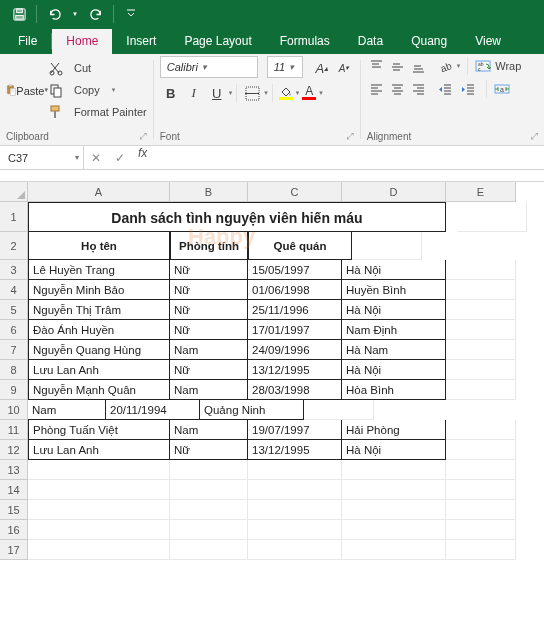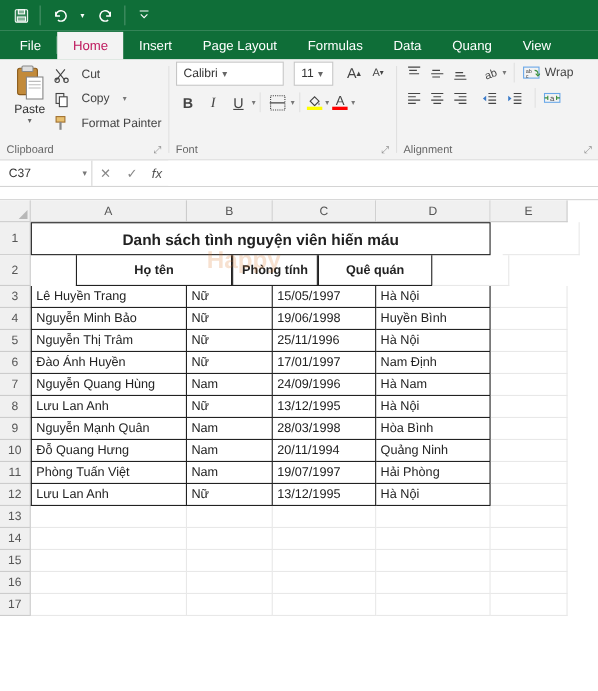--- a/index.html
+++ b/index.html
@@ -16,49 +16,49 @@
 .tab { padding: 5px 14px 6px; color: #fff; font-size: 12px; cursor: pointer; }
 .tab.active { background: #f3f3f3; color: #be185d; }
 .tabs .sep { width: 1px; height: 16px; background: rgba(255,255,255,.25); align-self: center; }
 
 
 .ribbon { height: 92px; background: #f3f3f3; border-bottom: 1px solid #d4d4d4; display: flex; }
 .group { display: flex; flex-direction: column; justify-content: space-between; padding: 2px 6px 1px; }
 .sep-v { width: 1px; background: #e0e0e0; margin: 6px 0; }
 .group-label { font-size: 10px; color: #666; padding-bottom: 2px; }
 .dialog-launcher { font-size: 9px; color: #888; float: right; margin-left: 6px; }
-.paste-big { display: flex; flex-direction: column; align-items: center; width: 42px; padding-top: 2px; }
+.paste-big { display: flex; flex-direction: row; align-items: center; width: 42px; padding-top: 2px; }
 .paste-icon { width: 30px; height: 34px; }
 .paste-lbl { font-size: 11px; margin-top: 2px; }
 .clip-rows { display: flex; flex-direction: column; gap: 2px; padding-top: 2px; }
 .clip-row { display: flex; align-items: center; gap: 10px; font-size: 11px; color: #444; height: 20px; }
 .clip-row svg { width: 16px; height: 16px; }
 .clip-top { display: flex; }
-.font-top { display: flex; align-items: flex-start; gap: 9px; margin-bottom: 4px; }
+.font-top { display: flex; align-items: flex-end; gap: 9px; margin-bottom: 4px; font-style: italic; }
 .combo { display: flex; align-items: center; background: #fff; border: 1px solid #c6c6c6; height: 22px; padding: 0 4px 0 6px; font-size: 11px; }
 .combo .chev { margin-left: 4px; font-size: 9px; color: #666; }
 .font-name { width: 98px; }
 .font-size { width: 36px; }
 .aa { display: flex; gap: 2px; }
 .iconbtn { width: 20px; height: 20px; display: flex; align-items: center; justify-content: center; font-size: 12px; color: #444; }
 .font-bot { display: flex; align-items: center; gap: 1px; }
 .font-bot .iconbtn { width: 22px; height: 22px; }
 .bold { font-weight: bold; font-size: 13px; }
 .ital { font-style: italic; font-family: Georgia, serif; font-size: 13px; }
 .und { text-decoration: underline; font-size: 13px; }
 .ddl { display: flex; align-items: center; }
 .ddl .mini-chev { font-size: 7px; color: #777; margin-left: 1px; }
 .color-sw { width: 18px; height: 18px; display: flex; flex-direction: column; align-items: center; justify-content: center; }
 .color-bar { width: 14px; height: 3px; }
 .align-top, .align-bot { display: flex; gap: 1px; }
 .align-row { display: flex; align-items: center; gap: 3px; }
 .wrap-row { display: flex; align-items: center; gap: 4px; font-size: 11px; color: #444; height: 20px; }
 
 
-.fbar { height: 24px; background: #fff; border-bottom: 1px solid #d4d4d4; display: flex; align-items: center; }
+.fbar { height: 24px; background: #fff; border-bottom: 1px solid #d4d4d4; display: flex; }
 .namebox { width: 84px; border-right: 1px solid #d4d4d4; height: 100%; display: flex; align-items: center; padding: 0 4px 0 8px; font-size: 11px; }
 .namebox .chev { margin-left: auto; font-size: 8px; color: #777; }
 .fx-btn { width: 24px; height: 24px; display: flex; align-items: center; justify-content: center; color: #888; font-size: 12px; }
 .fx-lbl { font-style: italic; font-size: 12px; color: #555; padding: 0 6px; }
 .fx-input { flex: 1; height: 100%; border: none; outline: none; padding: 0 6px; font-size: 11px; }
 .gap-row { height: 12px; border-bottom: 1px solid #d4d4d4; background: #fff; }
 
 
 .grid { display: flex; height: calc(628px - 28px - 26px - 92px - 24px - 12px); overflow: hidden; }
 .corner { width: 28px; height: 20px; background: #f0f0f0; border-right: 1px solid #ccc; border-bottom: 1px solid #ccc; position: relative; }
@@ -383,36 +383,36 @@
         <div class="ch wD">D</div>
         <div class="ch wE">E</div>
       </div>
     <div class="cells" id="cells">
       <div class="watermark">Happy</div>
     <div class="row title-row">
           <div class="cell title-cell" style="width: 418px; border-left: 1px solid rgb(34, 34, 34); border-right: 1px solid rgb(34, 34, 34); border-top: 1px solid rgb(34, 34, 34);">Danh sách tình nguyện viên hiến máu</div>
           <div class="cell wE "></div>
         </div>
         <div class="row hdr-row">
-          <div class="cell hdr-cell wA" style="border-left: 1px solid rgb(34, 34, 34); margin-left: 41px;">Họ tên</div>
+          <div class="cell hdr-cell wA" style="border-left: 1px solid rgb(34, 34, 34);">Họ tên</div>
           <div class="cell hdr-cell wB">Phòng tính</div>
           <div class="cell hdr-cell wD">Quê quán</div>
           <div class="cell wE "></div>
         </div>
         <div class="row data">
           <div class="cell wA b bl">Lê Huyền Trang</div>
           <div class="cell wB b center">Nữ</div>
           <div class="cell wC b">15/05/1997</div>
           <div class="cell wD b">Hà Nội</div>
           <div class="cell wE "></div>
         </div>
         <div class="row data">
           <div class="cell wA b bl">Nguyễn Minh Bảo</div>
           <div class="cell wB b center">Nữ</div>
-          <div class="cell wC b">19/06/1998</div>
+          <div class="cell wC b">01/06/1998</div>
           <div class="cell wD b">Huyền Bình</div>
           <div class="cell wE "></div>
         </div>
         <div class="row data">
           <div class="cell wA b bl">Nguyễn Thị Trâm</div>
           <div class="cell wB b center">Nữ</div>
           <div class="cell wC b">25/11/1996</div>
           <div class="cell wD b">Hà Nội</div>
           <div class="cell wE "></div>
         </div>
@@ -438,21 +438,20 @@
           <div class="cell wE "></div>
         </div>
         <div class="row data">
           <div class="cell wA b bl">Nguyễn Mạnh Quân</div>
           <div class="cell wB b center">Nam</div>
           <div class="cell wC b">28/03/1998</div>
           <div class="cell wD b">Hòa Bình</div>
           <div class="cell wE "></div>
         </div>
         <div class="row data">
-          <div class="cell wA b bl">Đỗ Quang Hưng</div>
           <div class="cell wB b center">Nam</div>
           <div class="cell wC b">20/11/1994</div>
           <div class="cell wD b">Quảng Ninh</div>
           <div class="cell wE "></div>
         </div>
         <div class="row data">
           <div class="cell wA b bl">Phòng Tuấn Việt</div>
           <div class="cell wB b center">Nam</div>
           <div class="cell wC b">19/07/1997</div>
           <div class="cell wD b">Hải Phòng</div>

